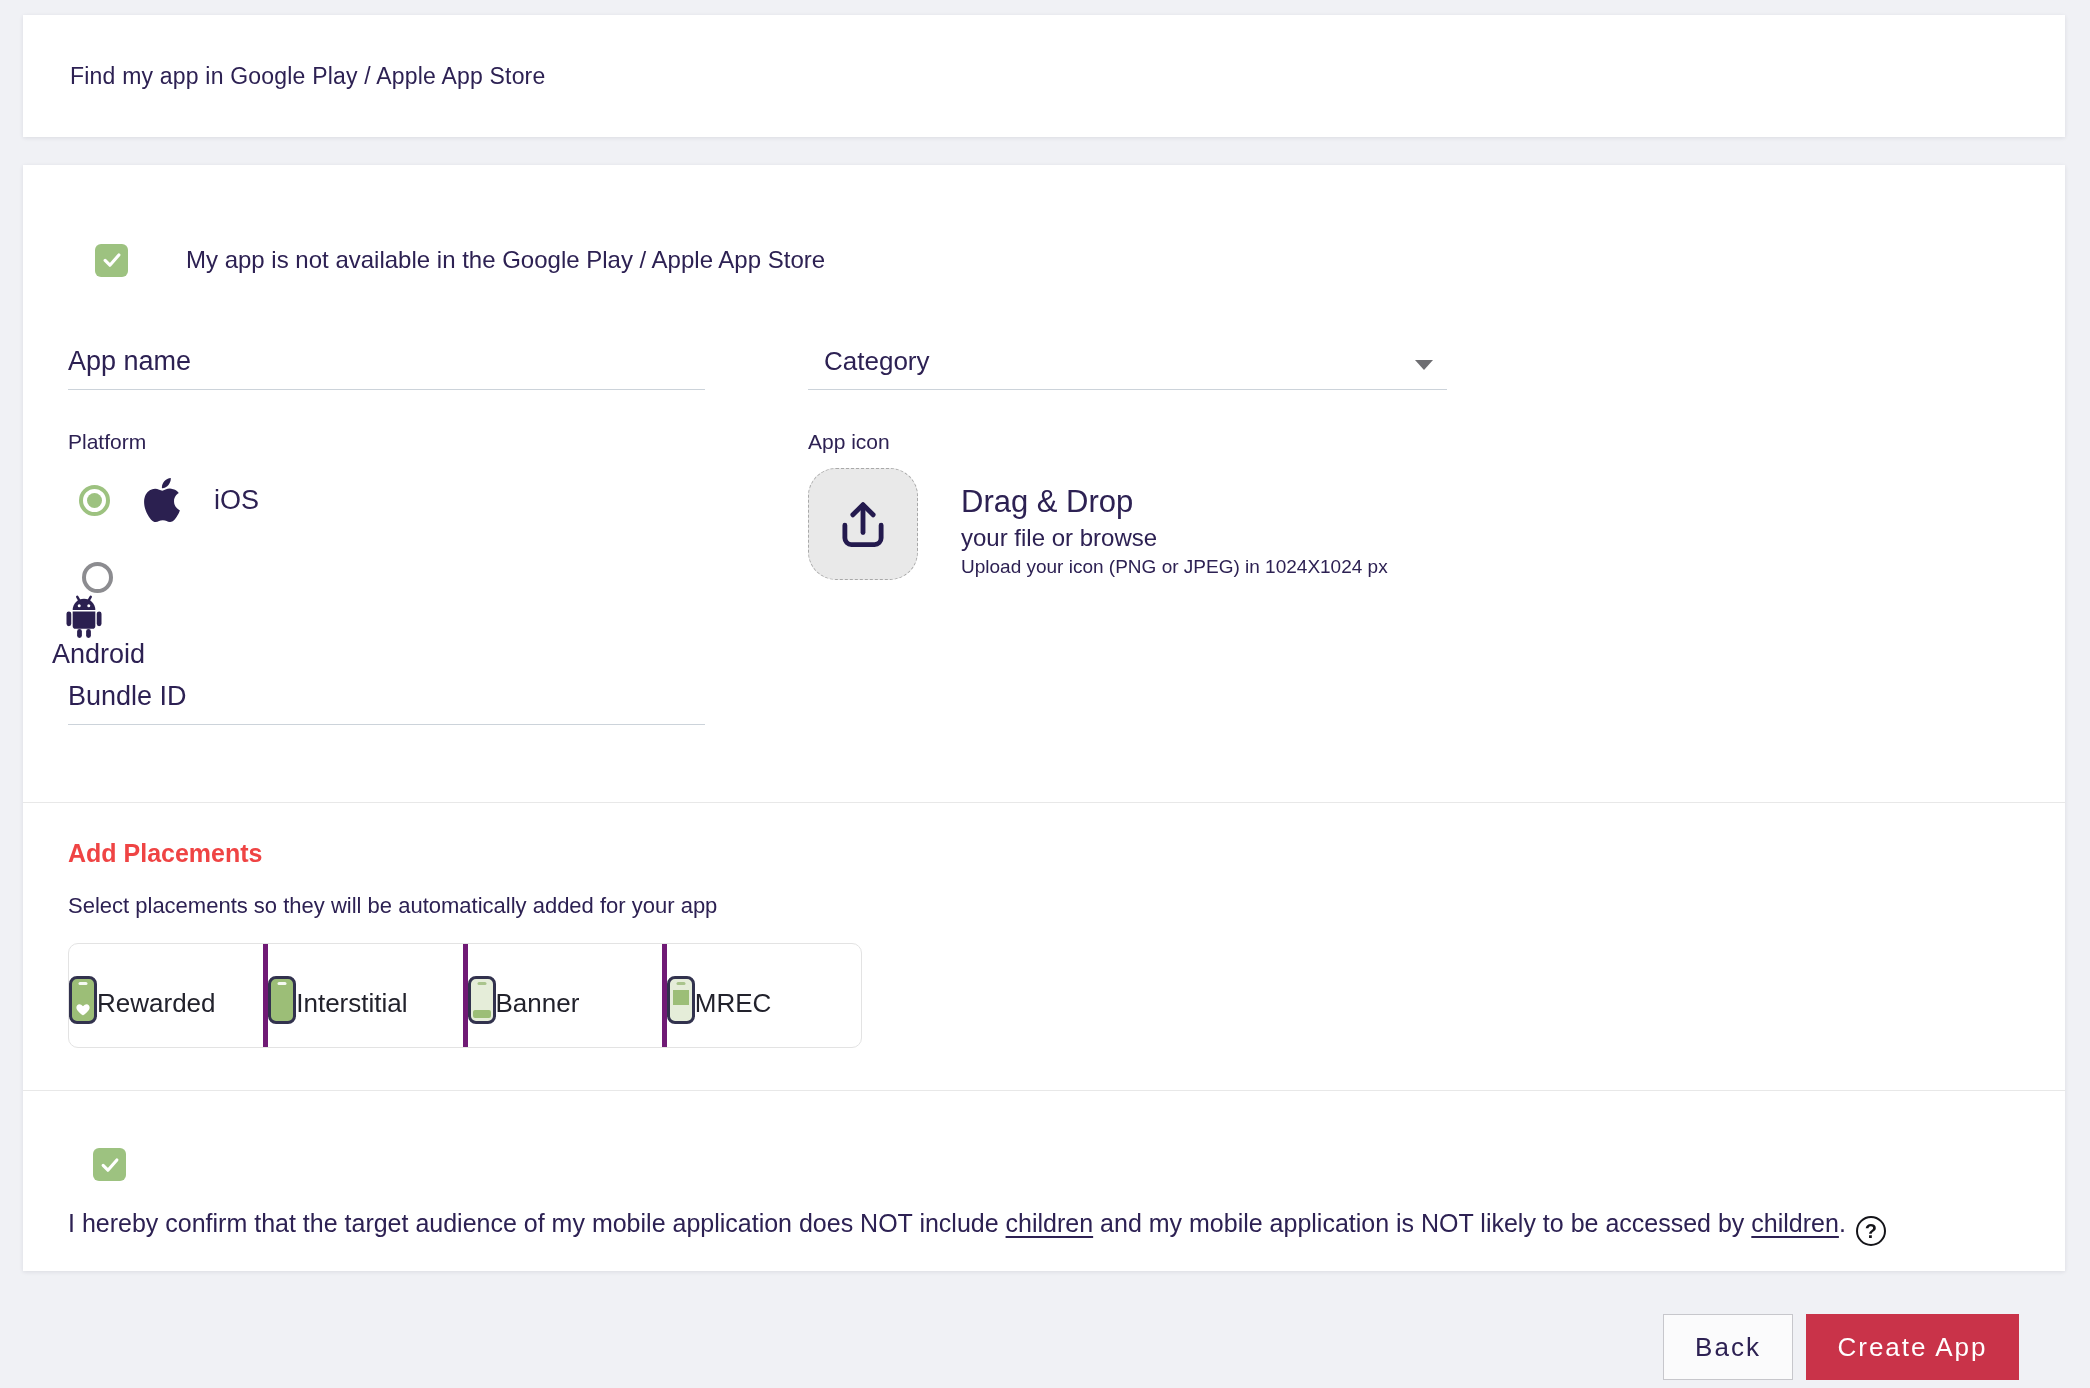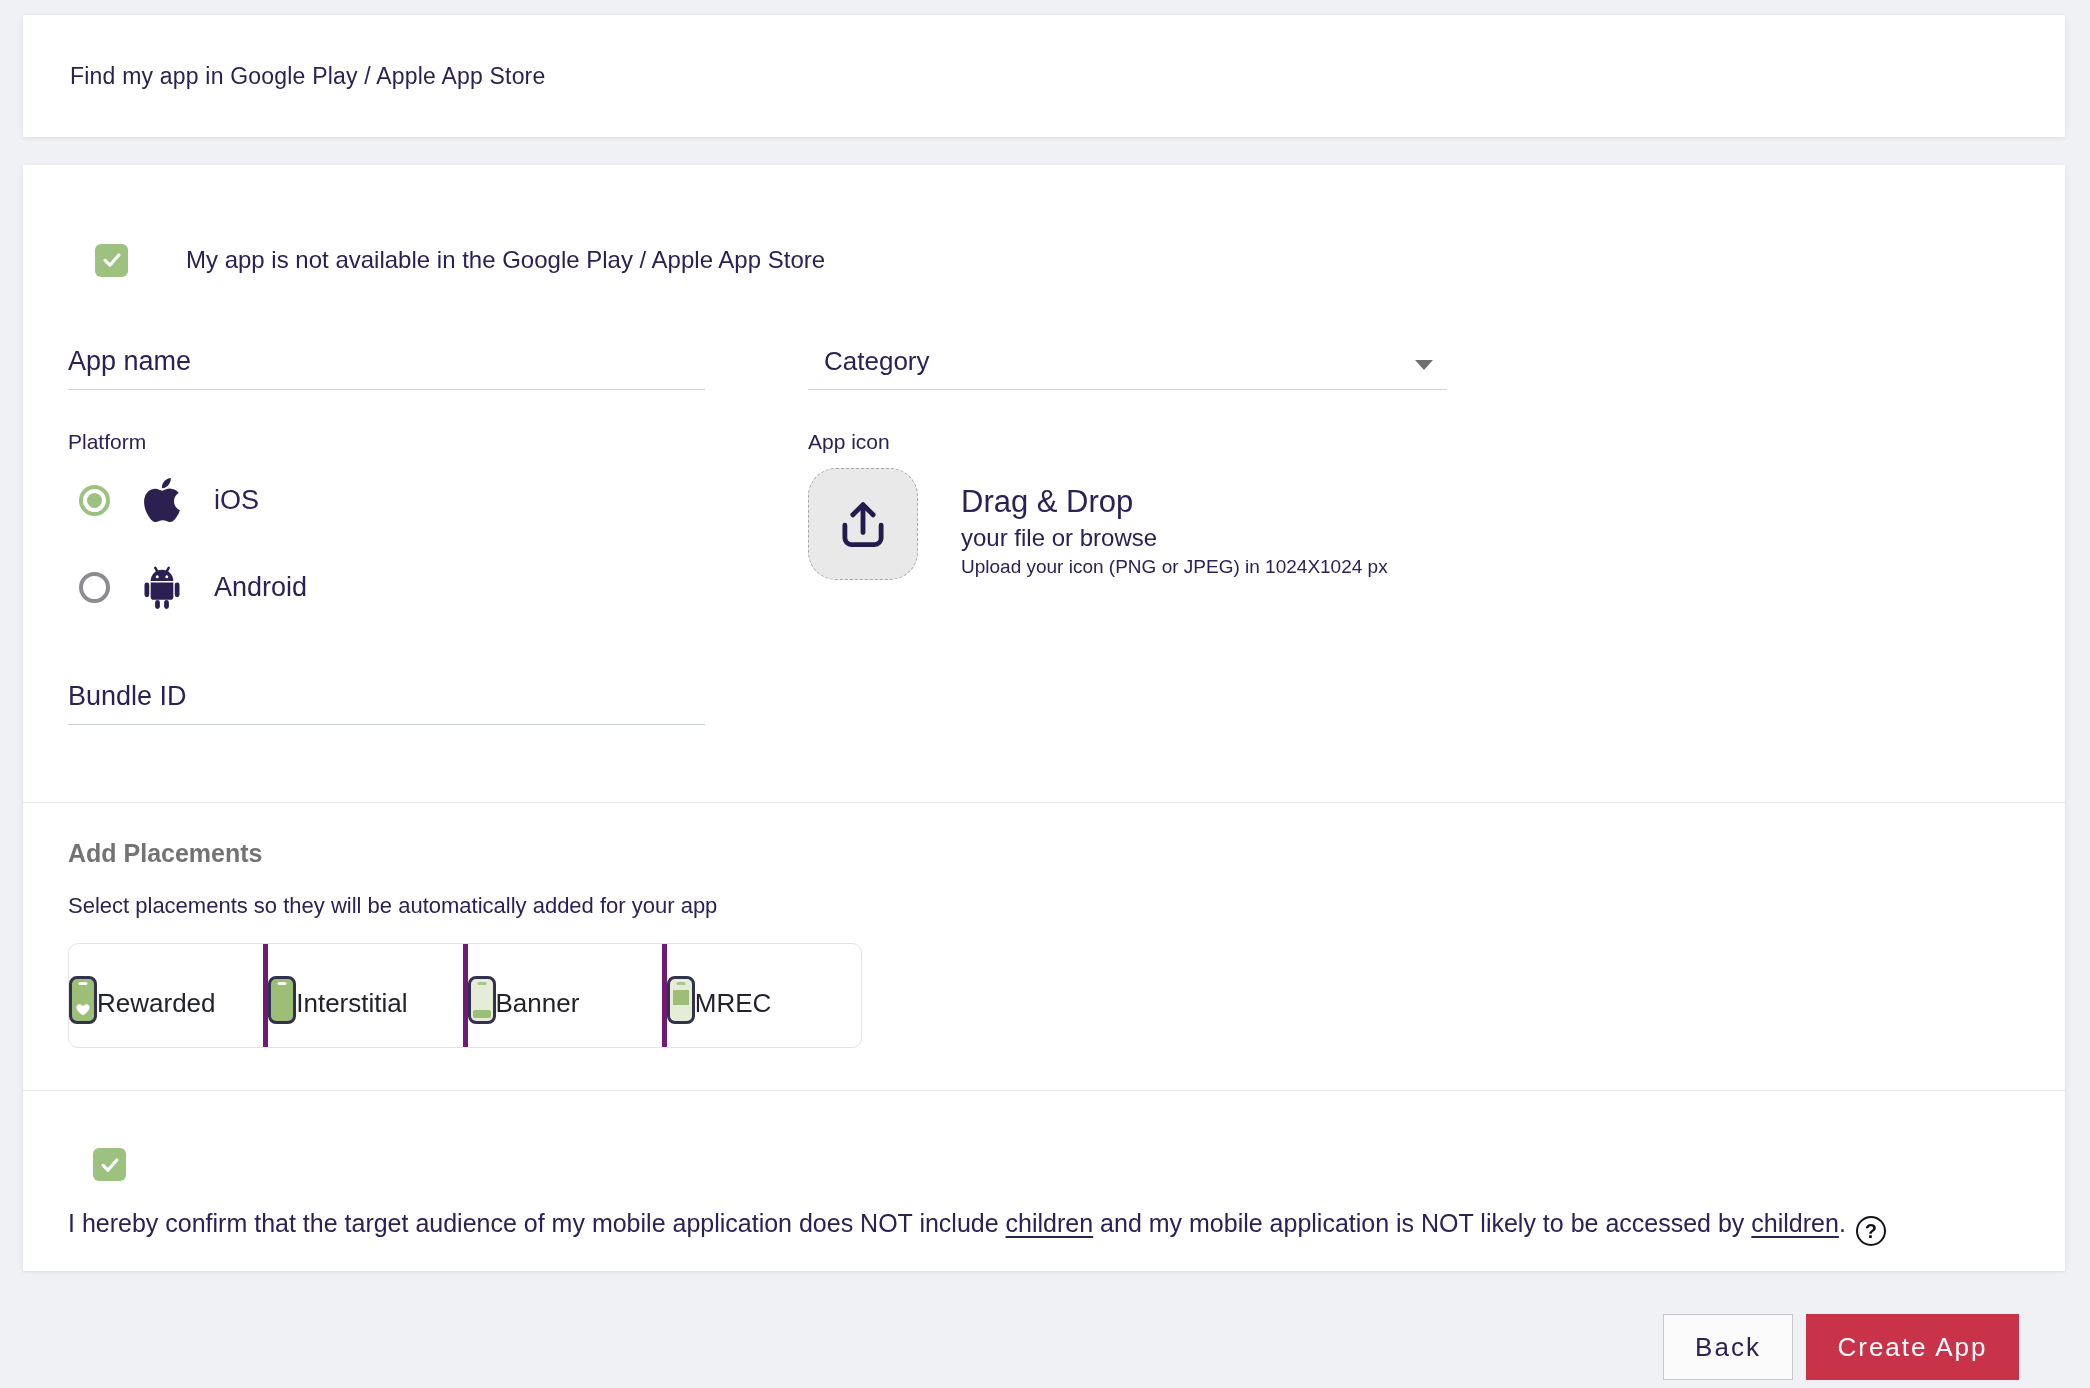--- a/index.html
+++ b/index.html
@@ -38,42 +38,42 @@
   .field-bundle { left:45px; top:505px; width:637px; }
   .caret { position:absolute; right:14px; bottom:19px; width:0; height:0; border-left:9px solid transparent; border-right:9px solid transparent; border-top:10px solid #6e6e72; }
 
   .mini-label { position:absolute; font-size:21px; color:#2d2153; }
   .platform-label { left:45px; top:265px; }
   .appicon-label { left:785px; top:265px; }
 
   
   .radio-row { position:absolute; left:29px; height:50px; display:flex; align-items:center; cursor:pointer; }
   .radio-ios { top:310px; }
-  .radio-android { top:397px; }
+  .radio-android { top:397px;flex-direction:column; }
   .radio { width:31px; height:31px; border-radius:50%; border:4px solid #9dc280; position:relative; margin-left:27px; margin-right:30px; flex:0 0 auto; }
   .radio.selected::after { content:""; position:absolute; inset:4px; border-radius:50%; background:#9dc280; }
   .radio.off { border-color:#8c8c90; }
   .plat-icon { width:44px; height:46px; margin-right:30px; flex:0 0 auto; }
   .plat-name { font-size:27px; color:#2d2153; }
 
   
   .upload-row { position:absolute; left:785px; top:303px; display:flex;gap:17px; }
   .upload-box { width:110px; height:112px; background:#e9e9e9; border:1px dashed #a9a9a9; border-radius:28px; display:flex; align-items:center; justify-content:center; cursor:pointer; flex:0 0 auto; }
   .upload-box svg { width:58px; height:58px; }
   .upload-text { margin-left:26px; padding-top:14px; }
   .dd-title { font-size:31px; font-weight:500; line-height:40px; color:#2d2153; }
   .dd-sub { font-size:24px; line-height:32px; color:#2d2153; }
   .dd-hint { font-size:19px; line-height:26px; color:#2d2153; }
 
   .divider { position:absolute; left:0; width:100%; height:1px; background:#e8e8e8; }
   .divider-1 { top:637px; }
   .divider-2 { top:925px; }
 
   
-  .placements-title { position:absolute; left:45px; top:674px; font-size:25px; font-weight:700; color:#737373; }
+  .placements-title { position:absolute; left:45px; top:674px; font-size:25px; font-weight:700; color:#ef4444; }
   .placements-subtitle { position:absolute; left:45px; top:728px; font-size:22px; color:#2d2153; }
   .placements { position:absolute; left:45px; top:778px; width:794px; height:105px; border:1px solid #e3e3e3; border-radius:10px; display:flex; background:#fff; }
   .placement-cell { flex:1 1 0; display:flex; flex-direction:row; align-items:center; padding-top:9px; cursor:pointer; }
   .placement-cell + .placement-cell { border-left:5px solid #701a75;align-items:center; }
   .placement-label { margin-top:7px; font-size:26px; color:#22222c; }
 
   .phone { width:28px; height:48px; border:3px solid #32324e; border-radius:8px; position:relative; }
   .phone::before { content:""; position:absolute; top:3px; left:50%; transform:translateX(-50%); width:9px; height:3px; border-radius:2px; }
   .phone.filled { background:#9cbe77; }
   .phone.filled::before { background:rgba(255,255,255,.9); }

